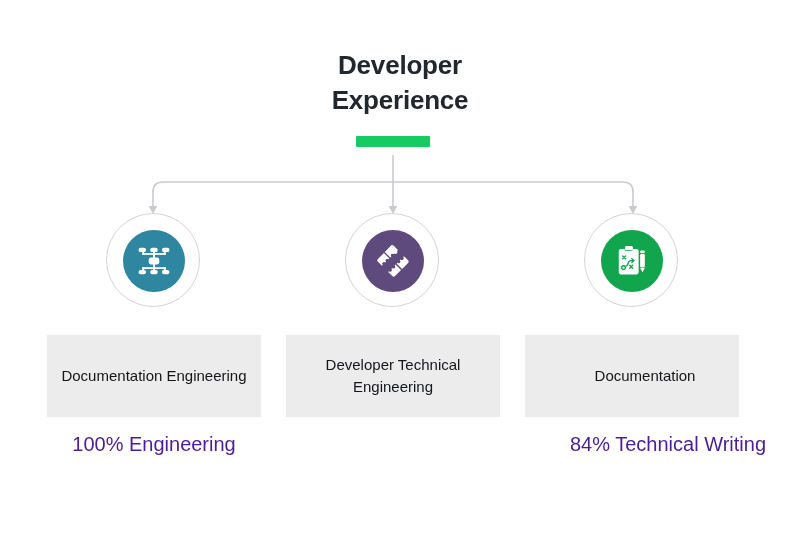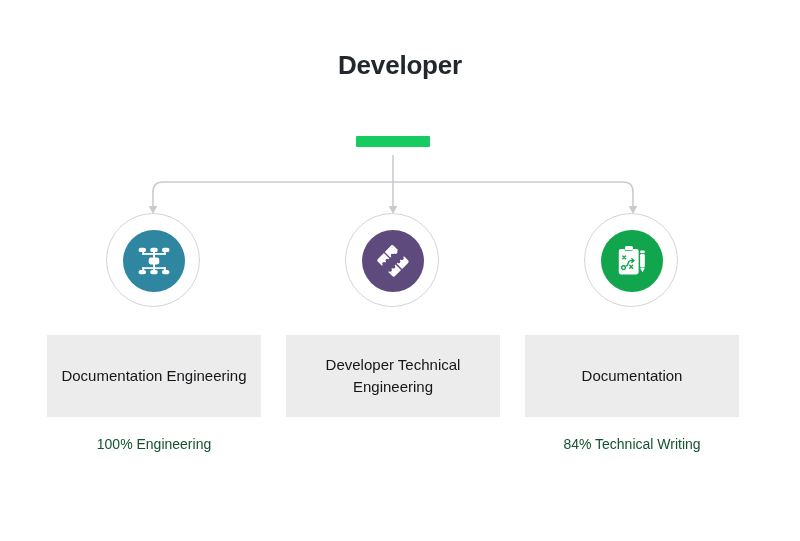--- a/index.html
+++ b/index.html
@@ -129,41 +129,42 @@
     left: 0;
     top: 430px;
     width: 800px;
   }
   .note-group {
     position: absolute;
     top: 0;
     text-align: center;
   }
   .note-line {
-    font-size: 14px;
-    color: #14532d;
+    font-size: 20px;
+    color: #4c1d95;
     line-height: 28px;
   }
 
   
   .col-0 { left: 47px;  width: 214px; }
   .col-1 { left: 286px; width: 214px; }
-  .col-2 { left: 525px; width: 214px; }
+  .col-2 { left: 525px; width: 214px; padding-left: 36px; }
 
   .node-0 { left: 106px; }
   .node-1 { left: 345px; }
   .node-2 { left: 584px; }
 </style>
 </head>
 <body>
 
 <div class="canvas">
 
   <div class="title-block">
     <div class="title-line">Developer</div>
+    <div class="title-line">Experience</div>
   </div>
   <div class="accent-bar"></div>
 
   <svg class="connector" viewBox="0 0 800 541" width="800" height="541">
     <g fill="none" stroke="#c9cbcf" stroke-width="1.6">
 
       <path d="M393,155 L393,182"></path>
 
       <path d="M163,182 L623,182"></path>
 

